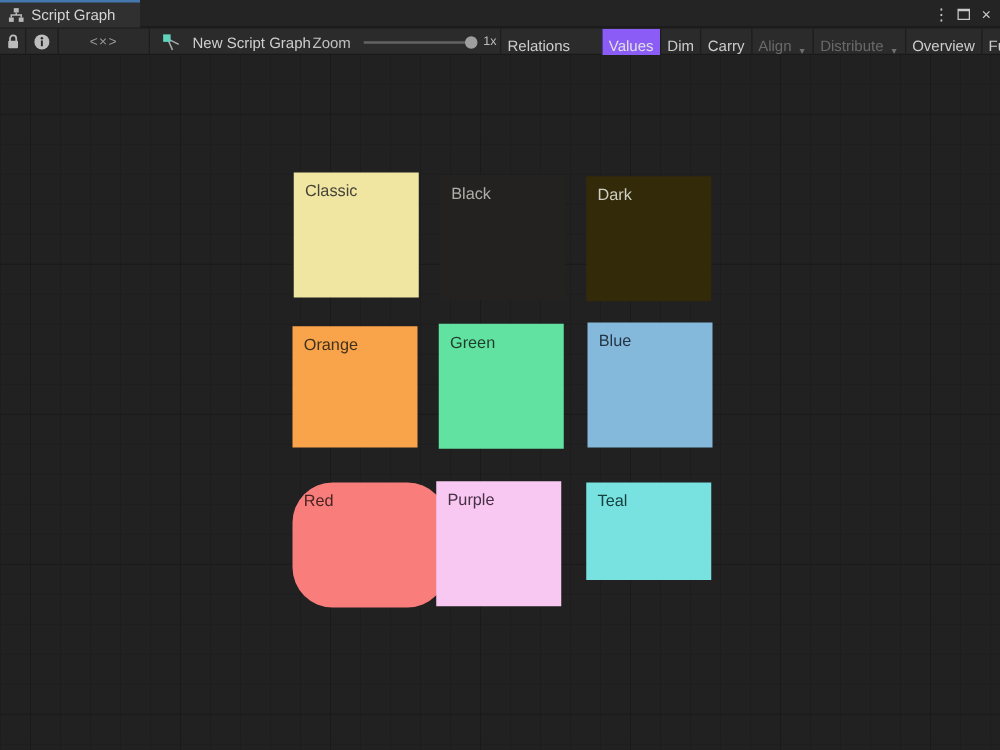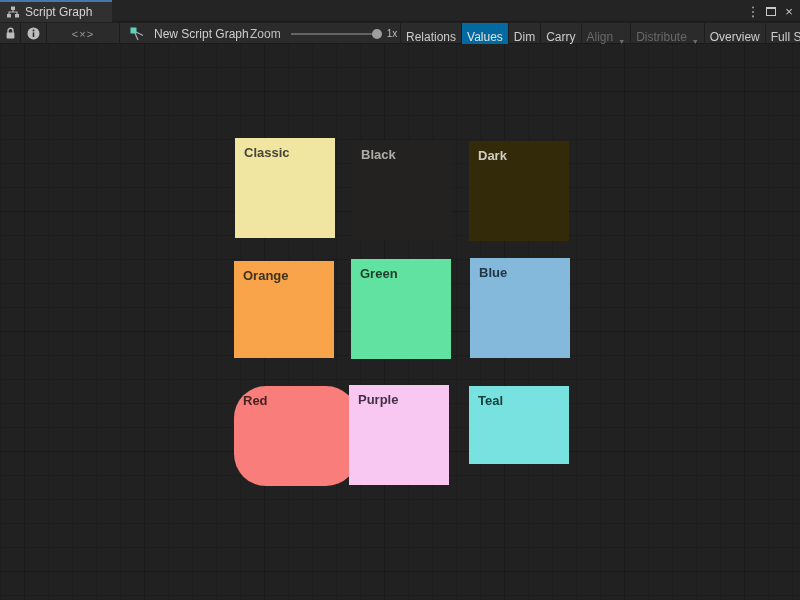--- a/index.html
+++ b/index.html
@@ -35,35 +35,35 @@
   .tb-zoom .zlabel { color:#c0c0c0; }
   .ztrack { position:relative; width:88px; height:2px; background:#636363;
             margin-left:10px; margin-right:8px; }
   .zthumb { position:absolute; right:-3px; top:-4px; width:10px; height:10px;
             border-radius:50%; background:#9e9e9e; }
   .zval { color:#bdbdbd; font-size:10px; }
   .tb-right { position:absolute; left:400px; top:0; width:400px; height:21px;
               display:flex; overflow:hidden; }
   .rbtn { height:21px; display:flex; align-items:flex-end; padding:0 5px; white-space:nowrap;
           border-left:1px solid #1d1d1d; color:#cdcdcd; }
-  .rbtn.active { background:#0369a1; color:#e2e2e2; }
+  .rbtn.active { background:#8b5cf6; color:#e2e2e2;margin-left:20px; }
   .rbtn.disabled { color:#696969; }
   .rbtn .arrow { font-size:7px; margin-left:5px; color:#6e6e6e; transform:translateY(1px); }
 
   
   .canvas { position:absolute; left:0; top:44px; width:800px; height:556px;
             background-color:#212121;
             background-image:
               linear-gradient(to right,#1a1a1a 1px,transparent 1px),
               linear-gradient(to bottom,#1a1a1a 1px,transparent 1px),
               linear-gradient(to right,#1d1d1d 1px,transparent 1px),
               linear-gradient(to bottom,#1d1d1d 1px,transparent 1px);
             background-size:120px 120px,120px 120px,24px 24px,24px 24px;
             background-position:24px 47px,24px 47px,0 23px,0 23px; }
-  .note { position:absolute; padding:7px 9px; font-size:13px; cursor:default;font-weight:bold; }
+  .note { position:absolute; padding:7px 9px; font-size:13px; cursor:default; }
 </style>
 </head>
 <body>
 
 <div id="window">
 
   <div class="titlebar">
     <div class="tab">
       <svg width="12" height="12" viewBox="0 0 12 12">
         <rect x="4" y="0.5" width="4" height="3.5" fill="#b8b8b8"></rect>

